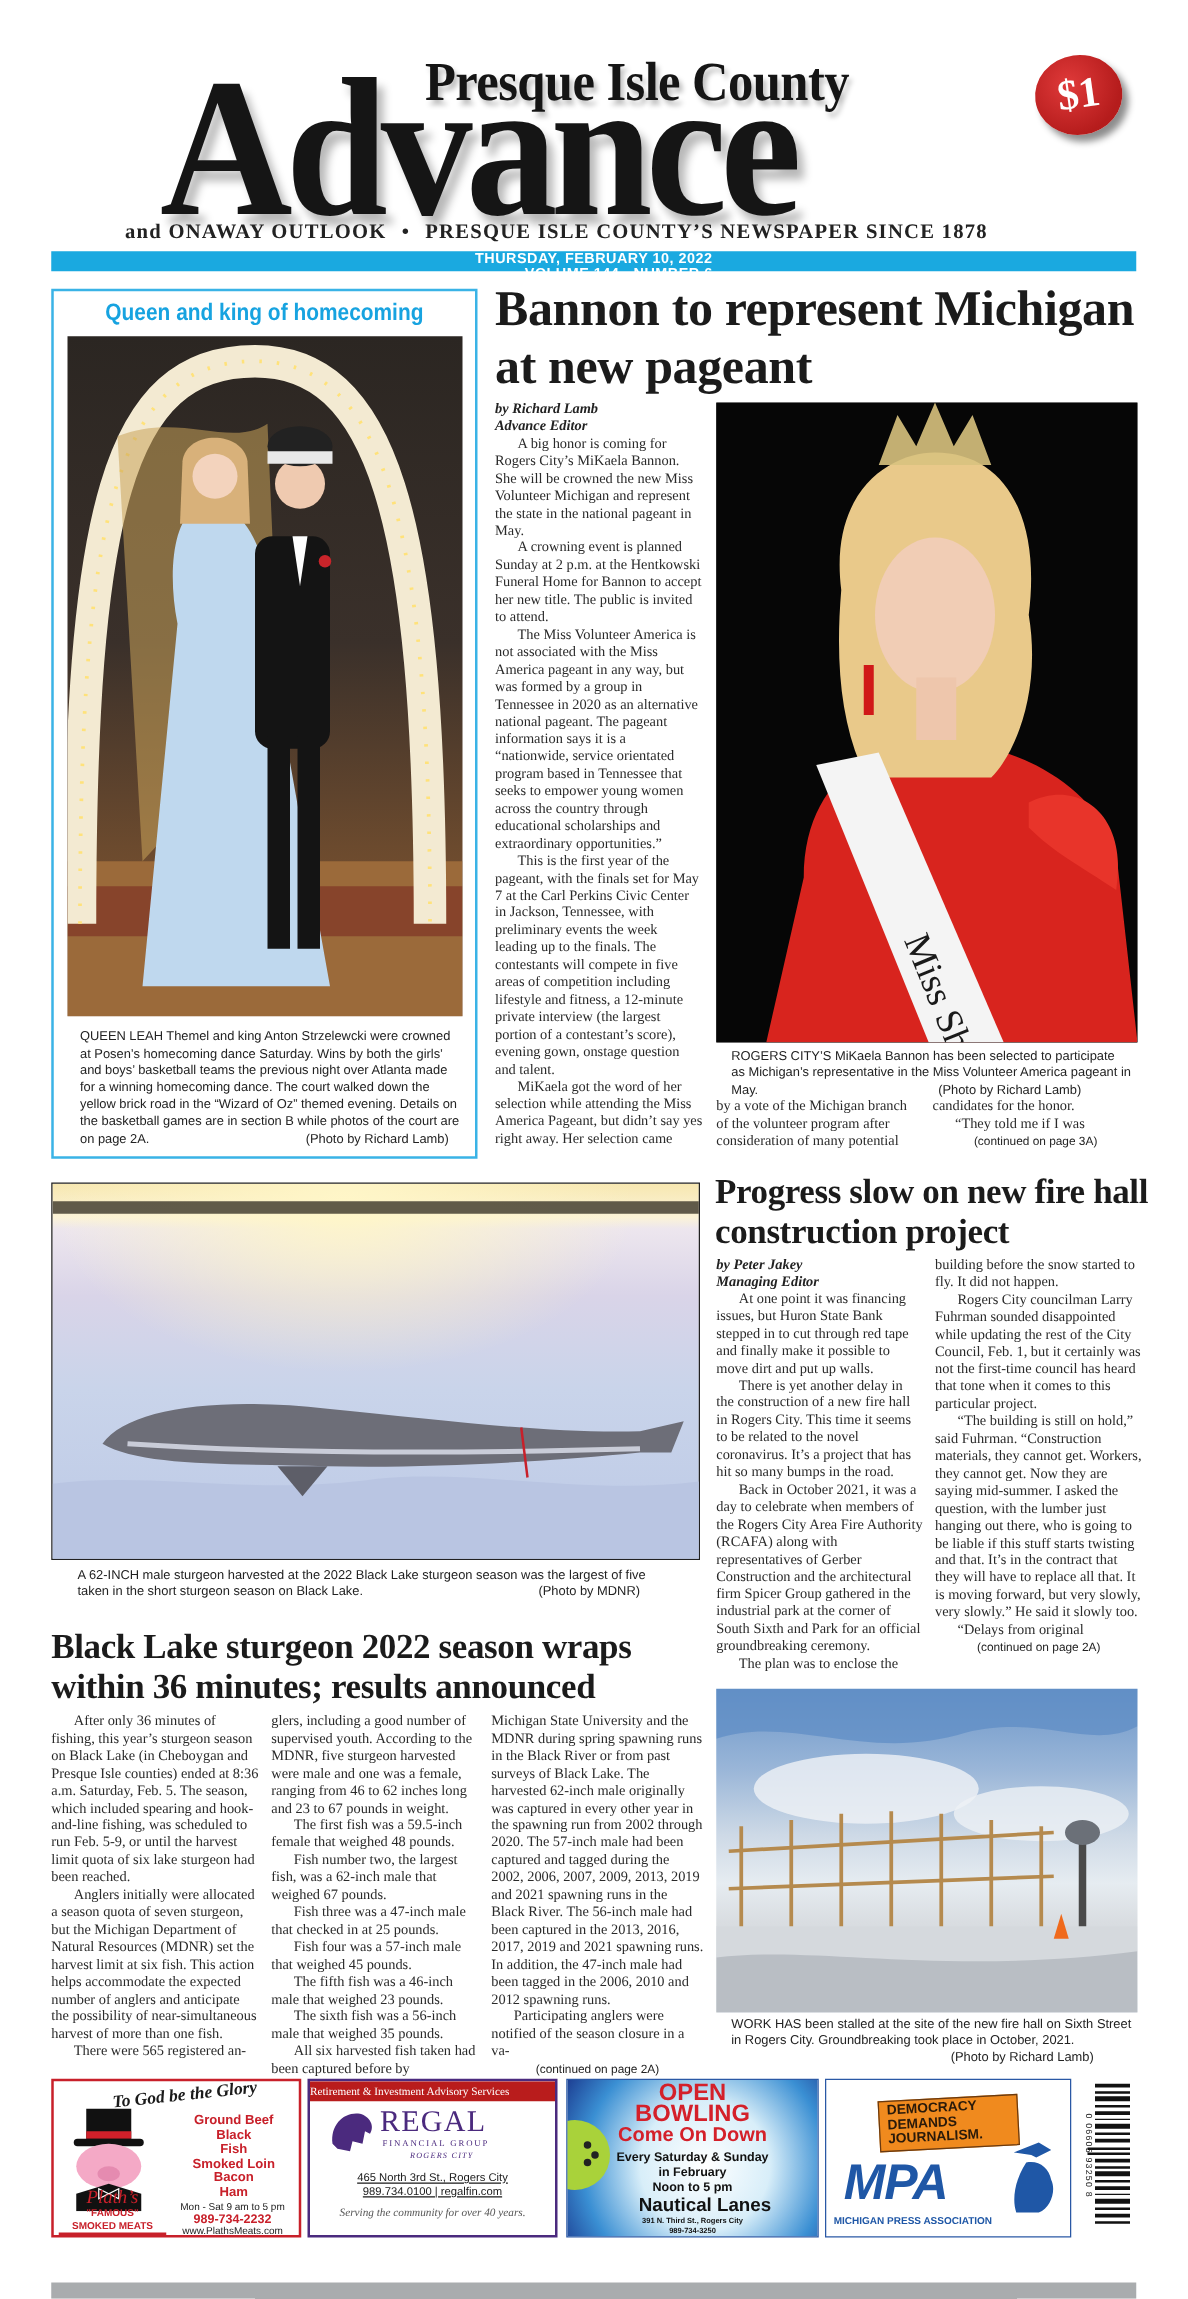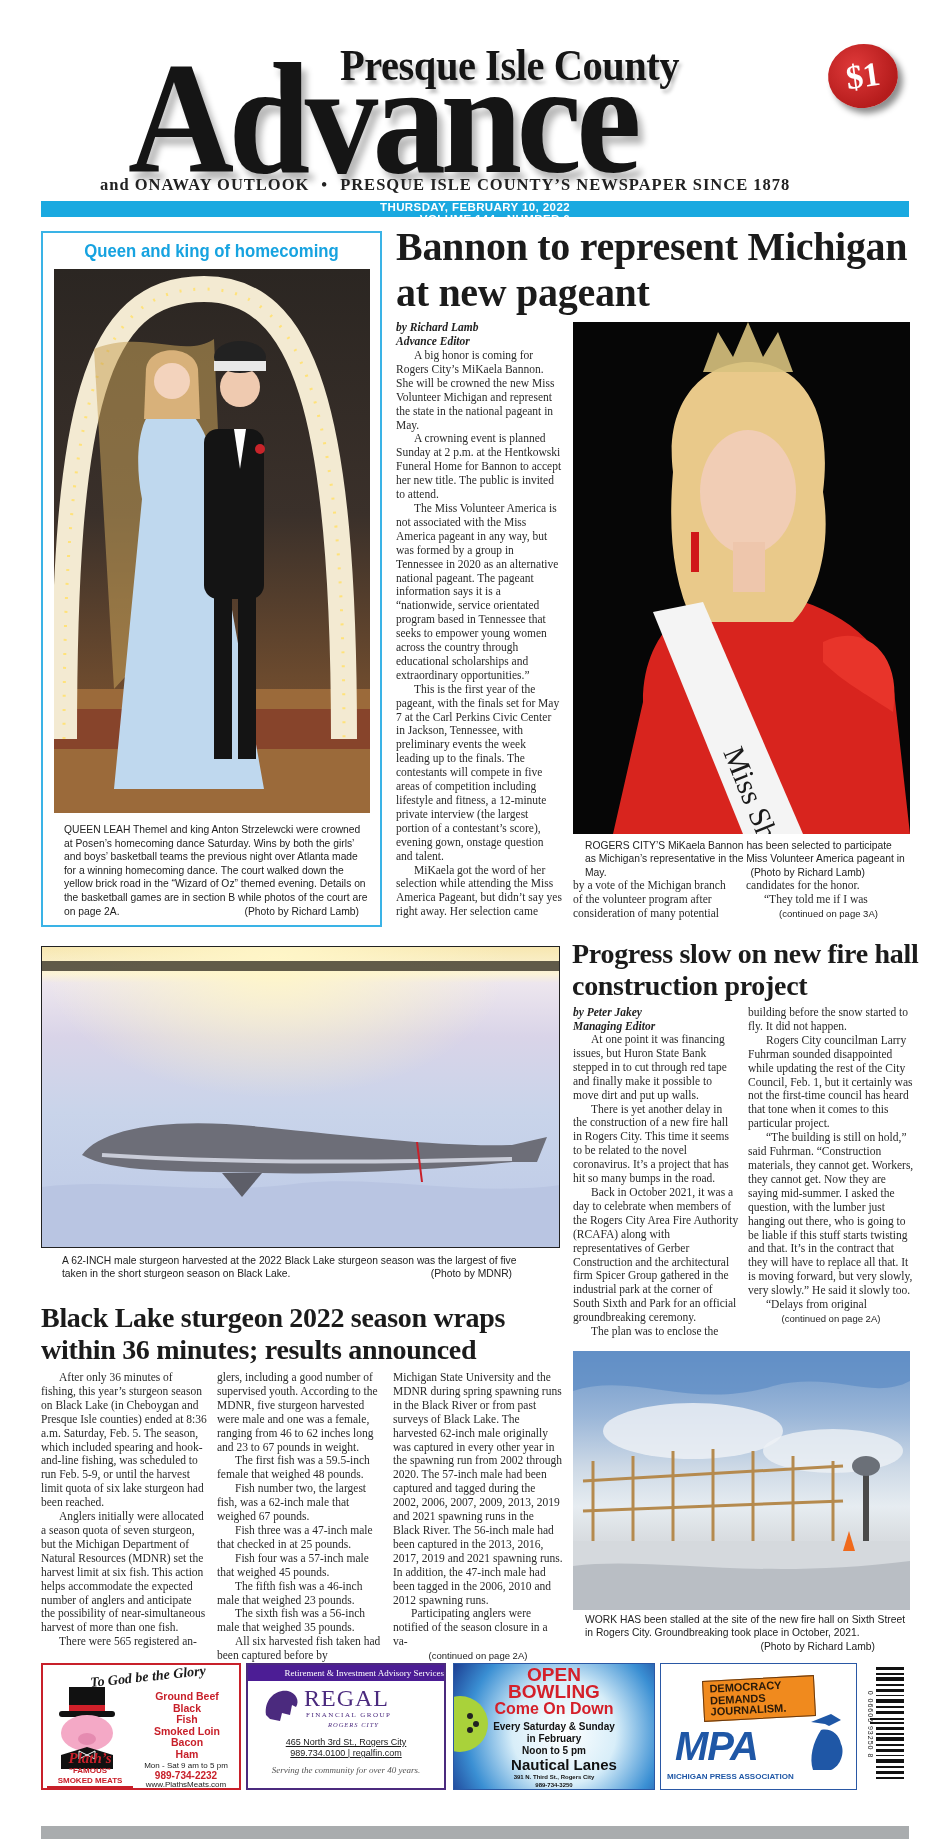--- a/index.html
+++ b/index.html
@@ -238,21 +238,21 @@
   <svg class="abs" style="left:4px; top:20px;" width="90" height="84" viewBox="0 0 90 84">
     <rect x="22" y="2" width="36" height="26" fill="#111"></rect>
     <rect x="22" y="20" width="36" height="6" fill="#d0202a"></rect>
     <rect x="12" y="26" width="56" height="6" rx="3" fill="#111"></rect>
     <ellipse cx="40" cy="48" rx="26" ry="18" fill="#f4a9c6"></ellipse>
     <ellipse cx="40" cy="54" rx="9" ry="6" fill="#e58bb0"></ellipse>
     <path d="M14 70 L 40 62 L 66 70 L 66 84 L 14 84 Z" fill="#111"></path>
     <polygon points="32,66 40,70 48,66 48,74 40,70 32,74" fill="#111" stroke="#fff" stroke-width="1"></polygon>
   </svg>
   <div class="abs sans" style="left:4px; top:86px; width:86px; text-align:center; line-height:10px;">
-    <div style="font-family:'Liberation Serif',serif; font-style:italic; font-weight:bold; font-size:15px; color:#c8202a; line-height:15px;">Plath’s</div>
+    <div style="font-family:'Liberation Serif',serif; font-style:italic; font-weight:normal; font-size:15px; color:#c8202a; line-height:15px;">Plath’s</div>
     <div style="font-size:8px; color:#c8202a; font-weight:bold;">"FAMOUS"</div>
     <div style="font-size:8px; color:#c8202a; font-weight:bold; border-bottom:2px solid #c8202a;">SMOKED MEATS</div>
     <div style="font-size:6.5px; color:#c8202a; font-weight:bold;">"SINCE 1913"</div>
 
   </div>
   <div class="abs sans" style="left:92px; top:26px; width:104px; text-align:center; color:#c8202a; font-weight:bold; font-size:10.5px; line-height:11.5px;">
     <div>Ground Beef</div>
     <div>Black</div>
     <div>Fish</div>
     <div>Smoked Loin</div>
@@ -261,21 +261,21 @@
   </div>
   <div class="abs sans" style="left:88px; top:96px; width:110px; text-align:center; font-size:8px; line-height:9.5px;">
     <div>Mon - Sat 9 am to 5 pm</div>
     <div style="color:#c8202a; font-weight:bold; font-size:10px;">989-734-2232</div>
     <div>www.PlathsMeats.com</div>
     <div style="font-size:4px; color:#777;">EBT CARDS ACCEPTED</div>
   </div>
 </div>
 
 <div class="abs ad ad-regal">
-  <div style="background:#4c1d95; color:#fff; font-family:'Liberation Serif',serif; font-size:9px; text-align:right; padding:3px 0;">Retirement &amp; Investment Advisory Services</div>
+  <div style="background:#b91c1c; color:#fff; font-family:'Liberation Serif',serif; font-size:9px; text-align:left; padding:3px 0;">Retirement &amp; Investment Advisory Services</div>
   <svg class="abs" style="left:14px; top:20px;" width="40" height="40" viewBox="0 0 40 40">
     <path d="M4 30 C 2 14, 14 4, 26 6 C 34 8, 38 16, 34 22 L 30 20 L 28 30 L 20 28 L 18 36 L 8 34 Z" fill="#4b2a7e"></path>
   </svg>
   <div class="abs" style="left:56px; top:20px; font-family:'Liberation Serif',serif; font-size:24px; color:#4b2a7e; letter-spacing:1px;">REGAL</div>
   <div class="abs" style="left:58px; top:46px; font-family:'Liberation Serif',serif; font-size:7px; color:#4b2a7e; letter-spacing:1.5px;">FINANCIAL GROUP</div>
   <div class="abs" style="left:80px; top:56px; font-family:'Liberation Serif',serif; font-style:italic; font-size:6.5px; color:#4b2a7e; letter-spacing:1px;">ROGERS CITY</div>
   <div class="abs sans" style="left:0; top:72px; width:100%; text-align:center; font-size:9px; line-height:11px;text-decoration:underline;">
     <div>465 North 3rd St., Rogers City</div>
     <div>989.734.0100 | regalfin.com</div>
   </div>

